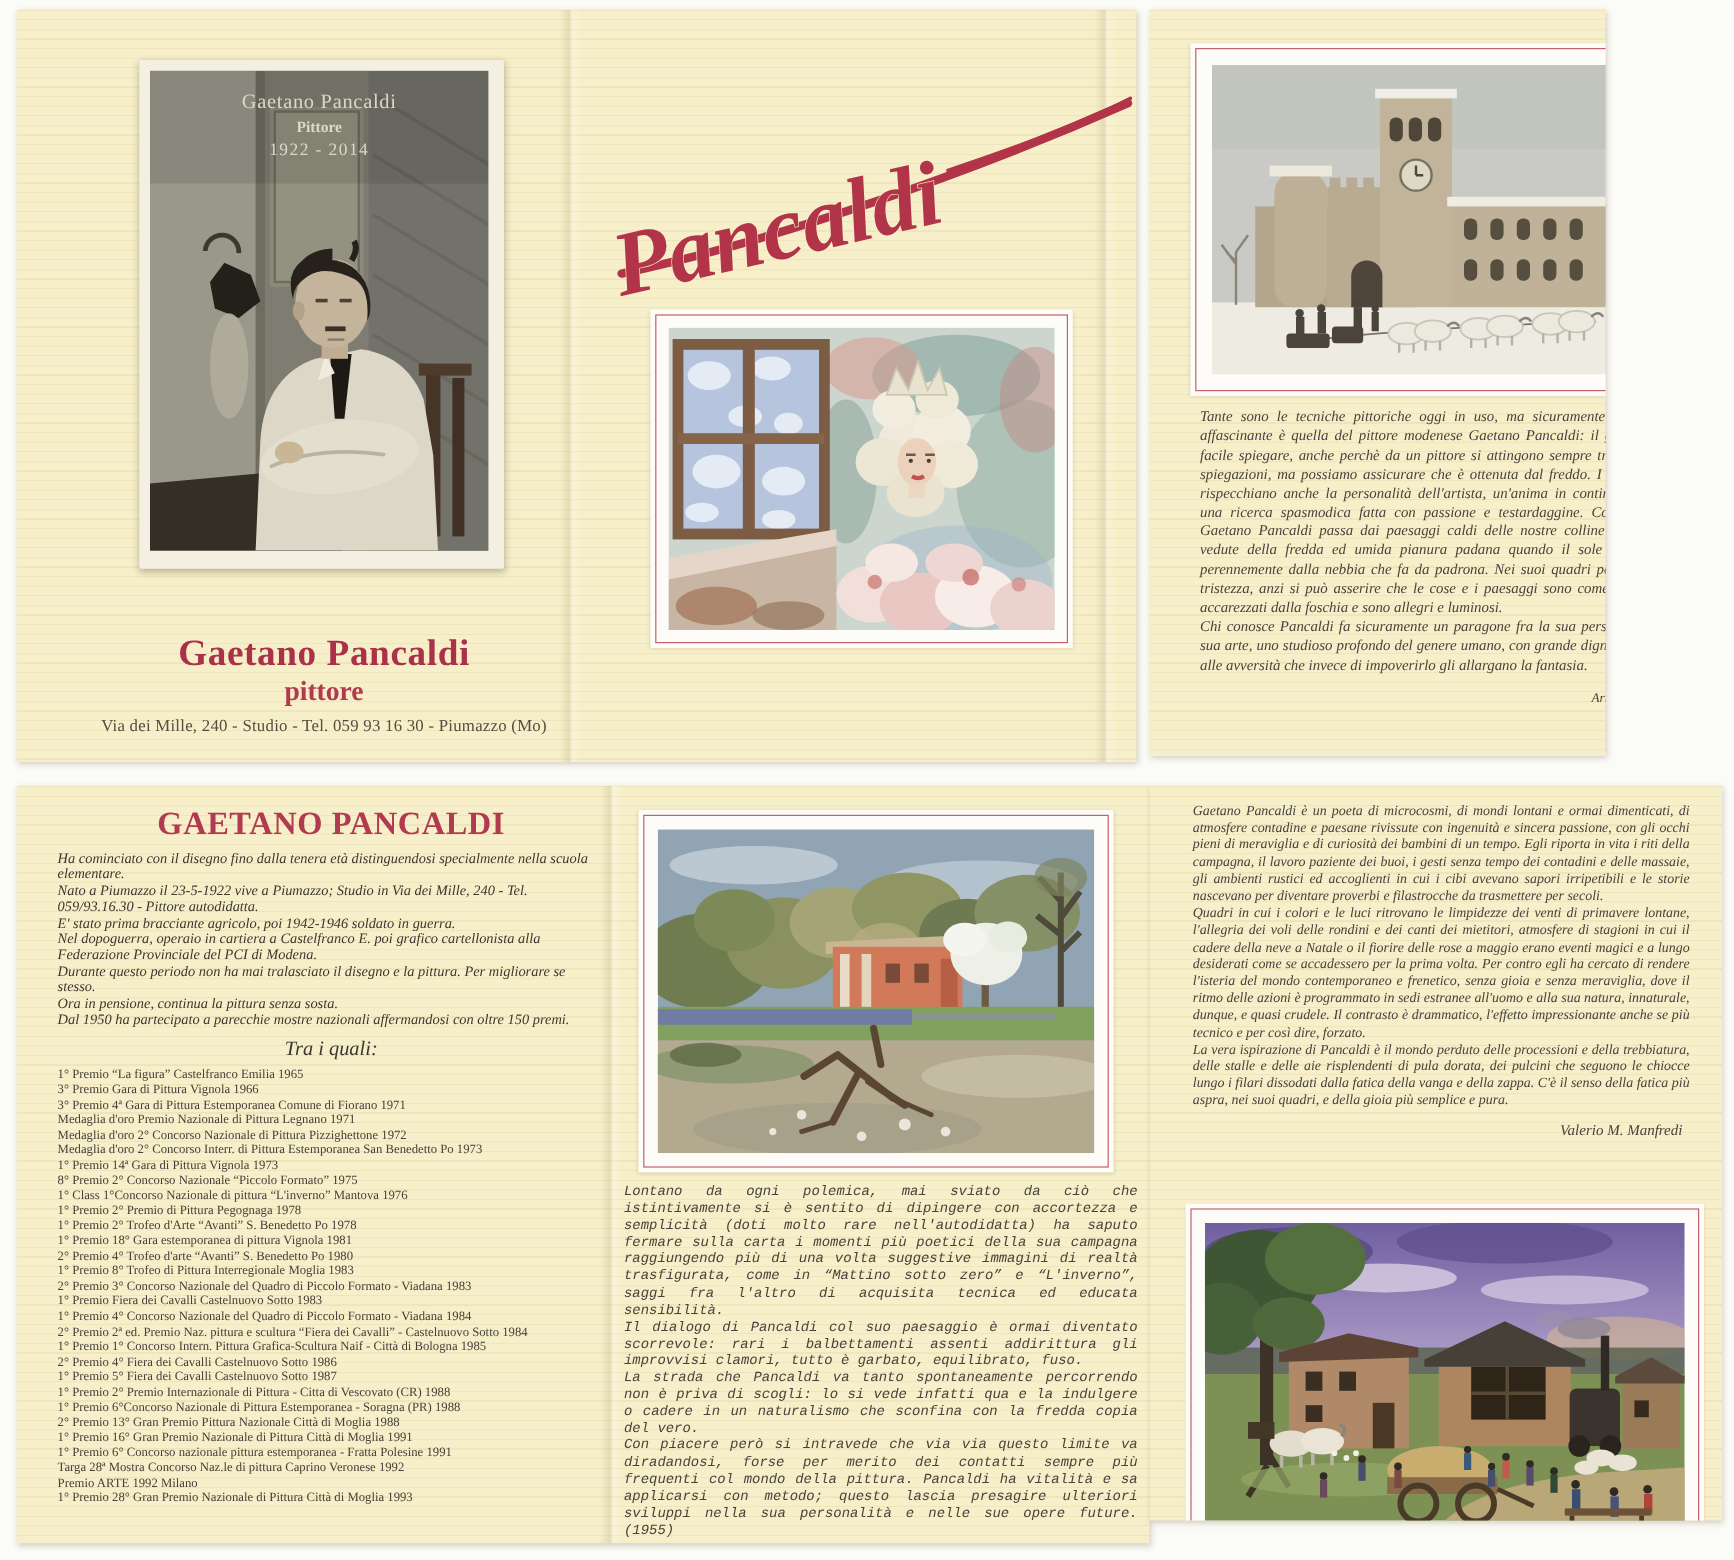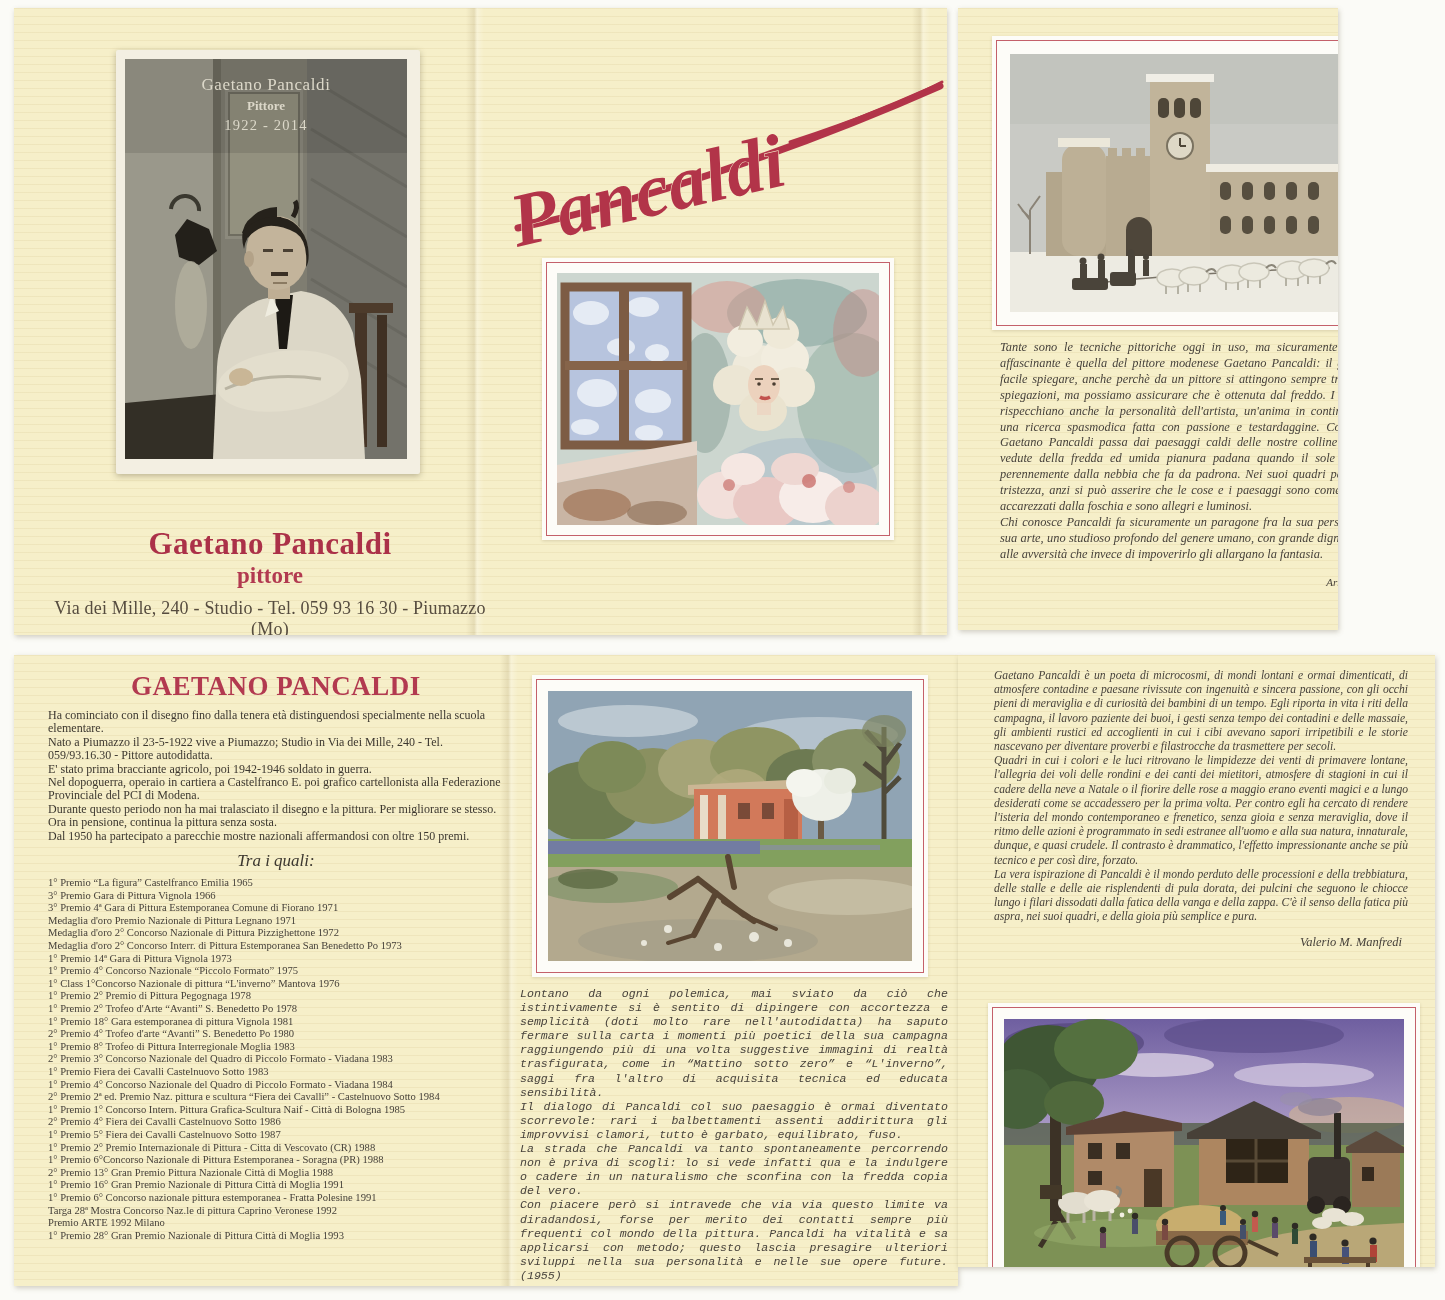--- a/index.html
+++ b/index.html
@@ -21,35 +21,35 @@
     box-shadow:0 2px 6px rgba(90,80,55,.38); border-radius:2px; }
   .photo { position:relative; width:282px; height:400px; background:#84826f; overflow:hidden; }
   .photo-caption { position:absolute; top:16px; left:0; right:0; text-align:center; color:#dcd8c9; }
   .cap-name { font-size:17px; letter-spacing:.6px; }
   .cap-title { font-size:13px; font-weight:bold; margin-top:3px; }
   .cap-years { font-size:14.5px; margin-top:3px; letter-spacing:1.2px; }
 
   .name-block { position:absolute; text-align:center; }
   .nm  { font-size:31px; font-weight:bold; color:#ab3148; letter-spacing:.5px; }
   .sub { font-size:23px; font-weight:bold; color:#b23a50; margin-top:1px; }
-  .addr{ font-size:18px; color:#564c3f; margin-top:9px; letter-spacing:.2px; }
+  .addr{ font-size:14px; color:#564c3f; margin-top:9px; letter-spacing:.2px; }
 
   .essay { position:absolute; color:#47423e; color:#47423b; font-style:italic; text-align:justify; }
   .essay p { margin:0; }
   .author { text-align:right; font-style:italic; margin-top:10px; padding-right:6px; }
   .tr-essay { font-size:12.4px; line-height:15.9px; }
   .tr-essay .author { font-size:11px; margin-top:12px; }
   .bm-essay { font-size:11.6px; line-height:14.1px; }
   .bm-essay .author { font-size:12.5px; }
   .br-essay { font-size:11.6px; line-height:14.2px; }
   .br-essay .author { font-size:12.5px; }
 
   .bio-heading { font-size:27px; font-weight:bold; color:#b23a50; text-align:center; letter-spacing:.5px; margin-bottom:7px; }
   .bio { font-size:12px; line-height:13.4px; color:#3c372f; text-align:left; }
-  .bio p { margin:0; }
+  .bio p { margin:0;font-style:italic; }
   .tra { font-size:17px; font-style:italic; text-align:center; margin:8px 0 6px; color:#3c372f; }
   .awards { font-size:10.6px; line-height:12.6px; color:#46413a; white-space:nowrap; list-style:none; }
 </style>
 </head>
 <body>
 
 <div class="canvas">
 
   <section class="sheet" style="left:14px; top:8px; width:933px; height:627px;">
     <div class="crease" style="left:452px;"></div>
@@ -305,21 +305,21 @@
       <div class="tra">Tra i quali:</div>
       <ul class="awards">
 
       <li>1° Premio “La figura” Castelfranco Emilia 1965</li>
           <li>3° Premio Gara di Pittura Vignola 1966</li>
           <li>3° Premio 4ª Gara di Pittura Estemporanea Comune di Fiorano 1971</li>
           <li>Medaglia d'oro Premio Nazionale di Pittura Legnano 1971</li>
           <li>Medaglia d'oro 2° Concorso Nazionale di Pittura Pizzighettone 1972</li>
           <li>Medaglia d'oro 2° Concorso Interr. di Pittura Estemporanea San Benedetto Po 1973</li>
           <li>1° Premio 14ª Gara di Pittura Vignola 1973</li>
-          <li>1° Premio 4° Concorso Nazionale “Piccolo Formato” 1975</li>
+          <li>8° Premio 2° Concorso Nazionale “Piccolo Formato” 1975</li>
           <li>1° Class 1°Concorso Nazionale di pittura “L'inverno” Mantova 1976</li>
           <li>1° Premio 2° Premio di Pittura Pegognaga 1978</li>
           <li>1° Premio 2° Trofeo d'Arte “Avanti” S. Benedetto Po 1978</li>
           <li>1° Premio 18° Gara estemporanea di pittura Vignola 1981</li>
           <li>2° Premio 4° Trofeo d'arte “Avanti” S. Benedetto Po 1980</li>
           <li>1° Premio 8° Trofeo di Pittura Interregionale Moglia 1983</li>
           <li>2° Premio 3° Concorso Nazionale del Quadro di Piccolo Formato - Viadana 1983</li>
           <li>1° Premio Fiera dei Cavalli Castelnuovo Sotto 1983</li>
           <li>1° Premio 4° Concorso Nazionale del Quadro di Piccolo Formato - Viadana 1984</li>
           <li>2° Premio 2ª ed. Premio Naz. pittura e scultura “Fiera dei Cavalli” - Castelnuovo Sotto 1984</li>

